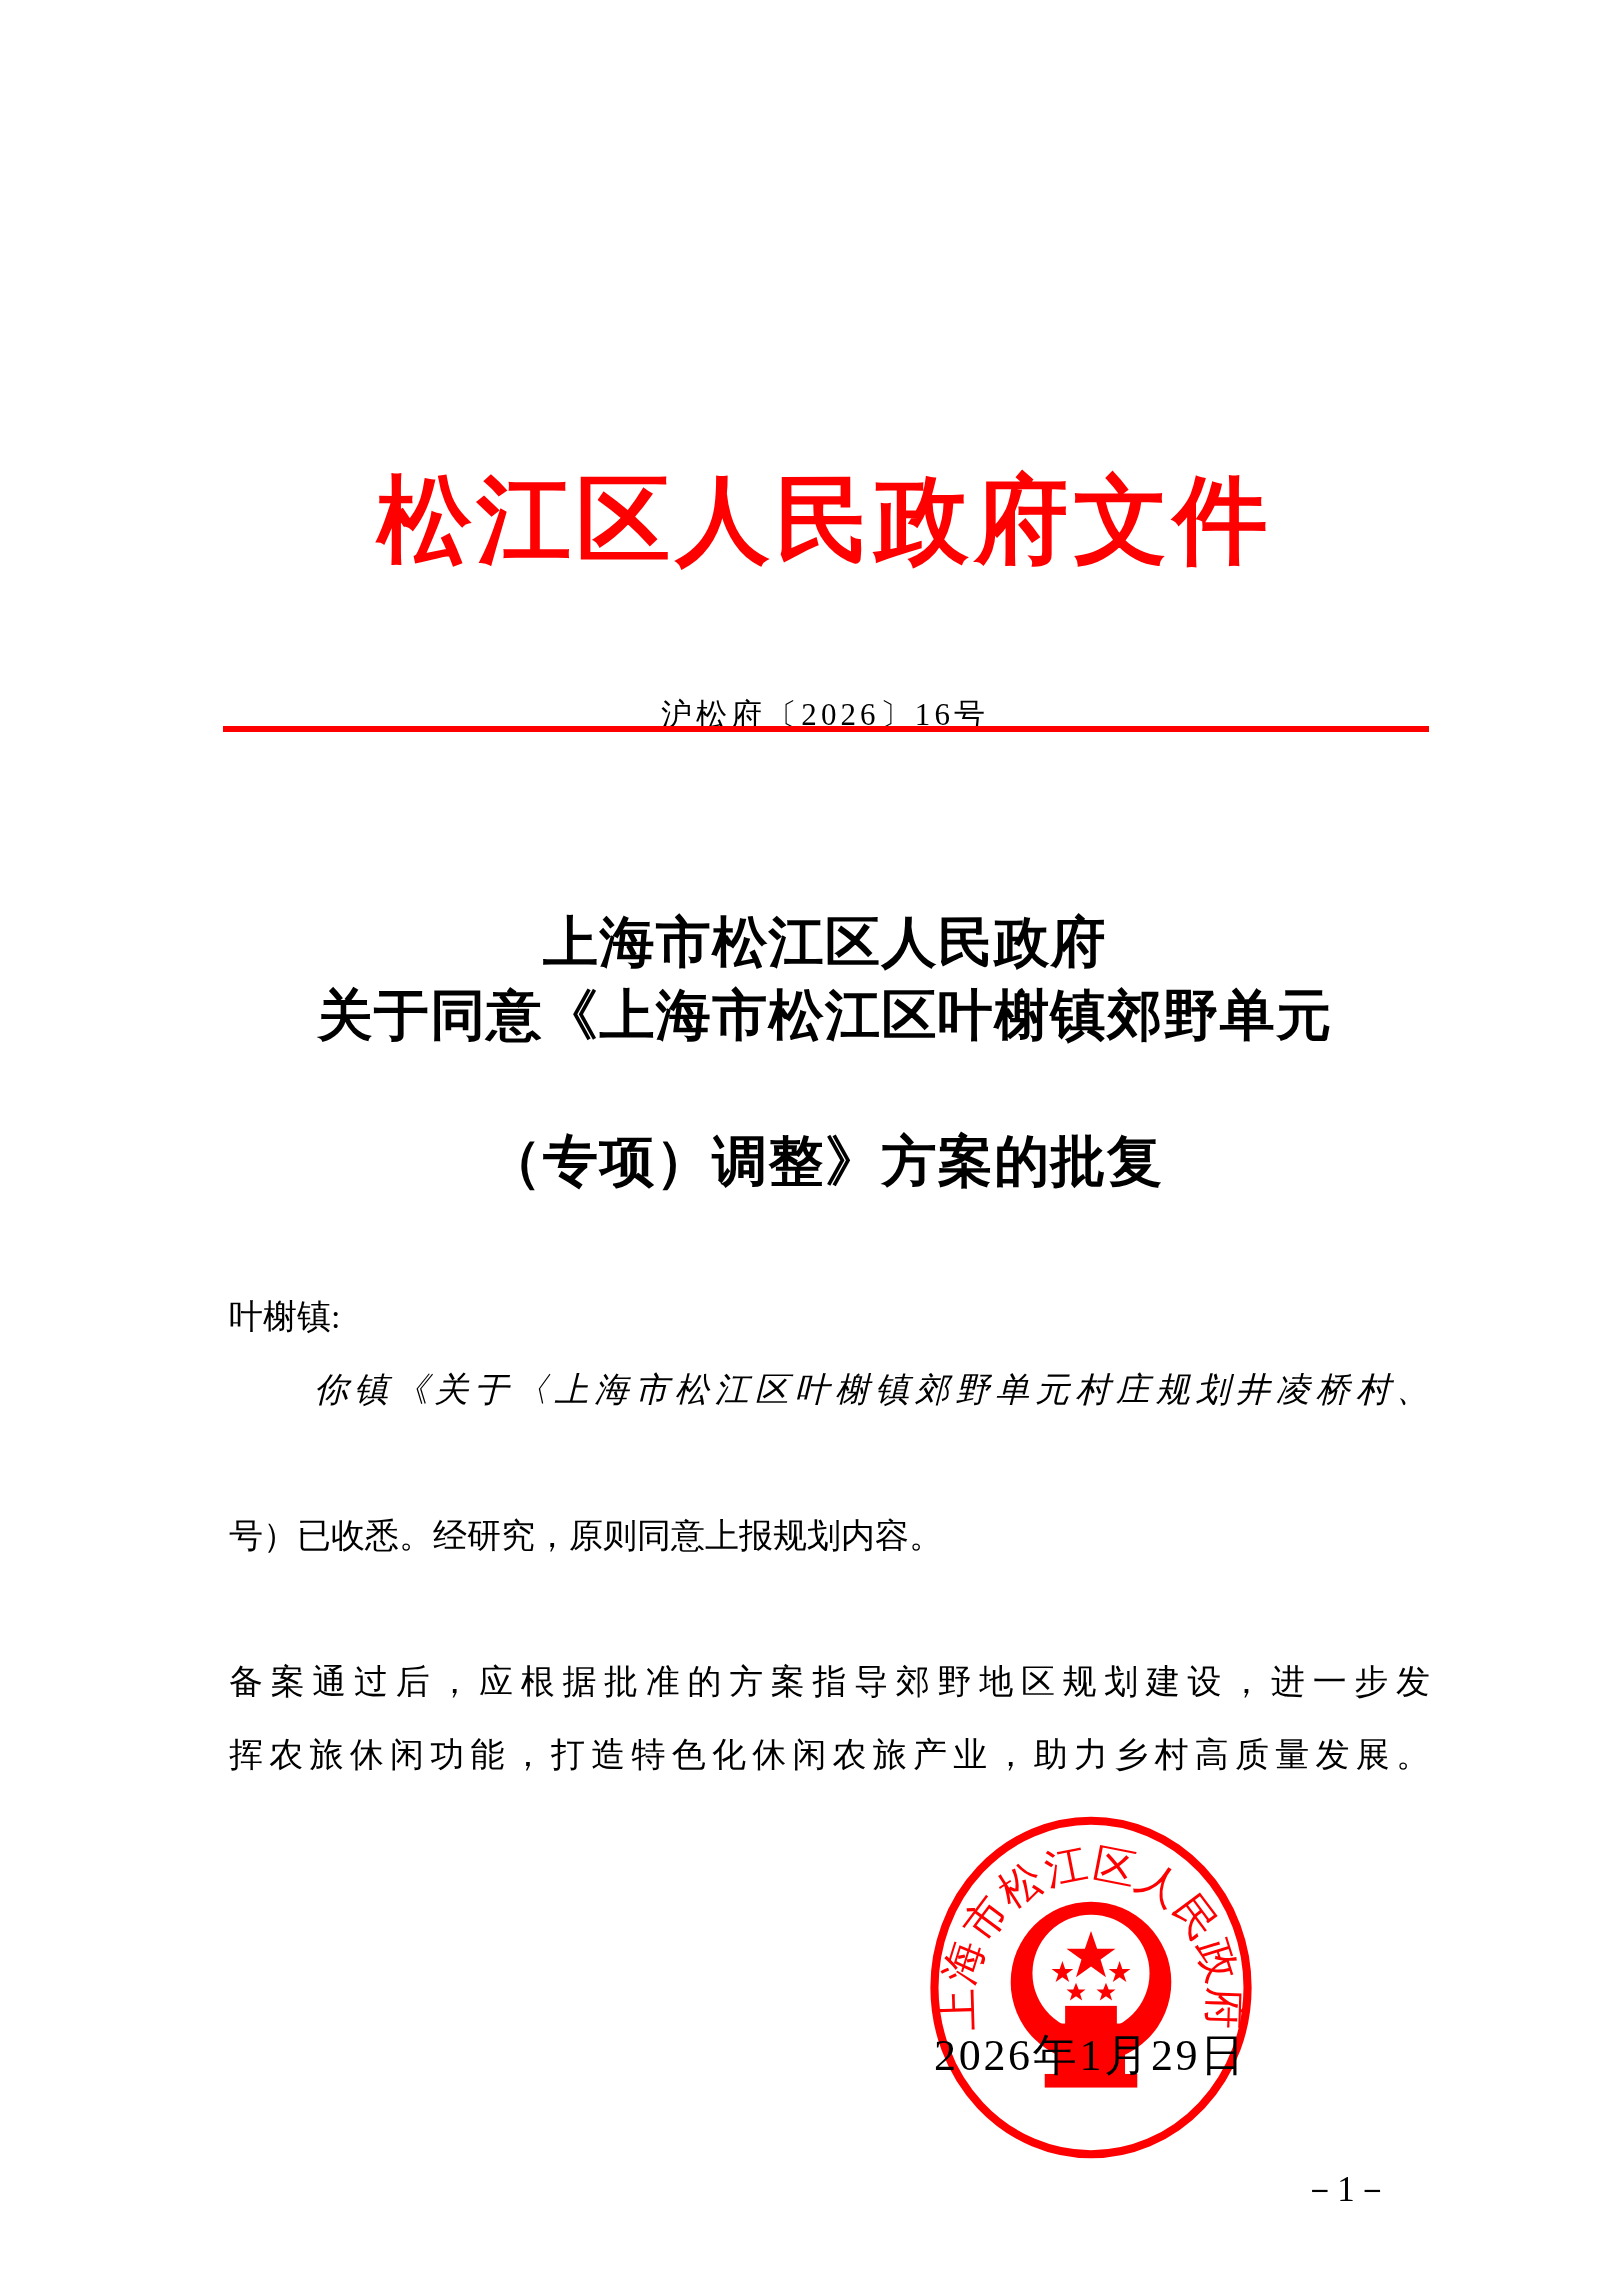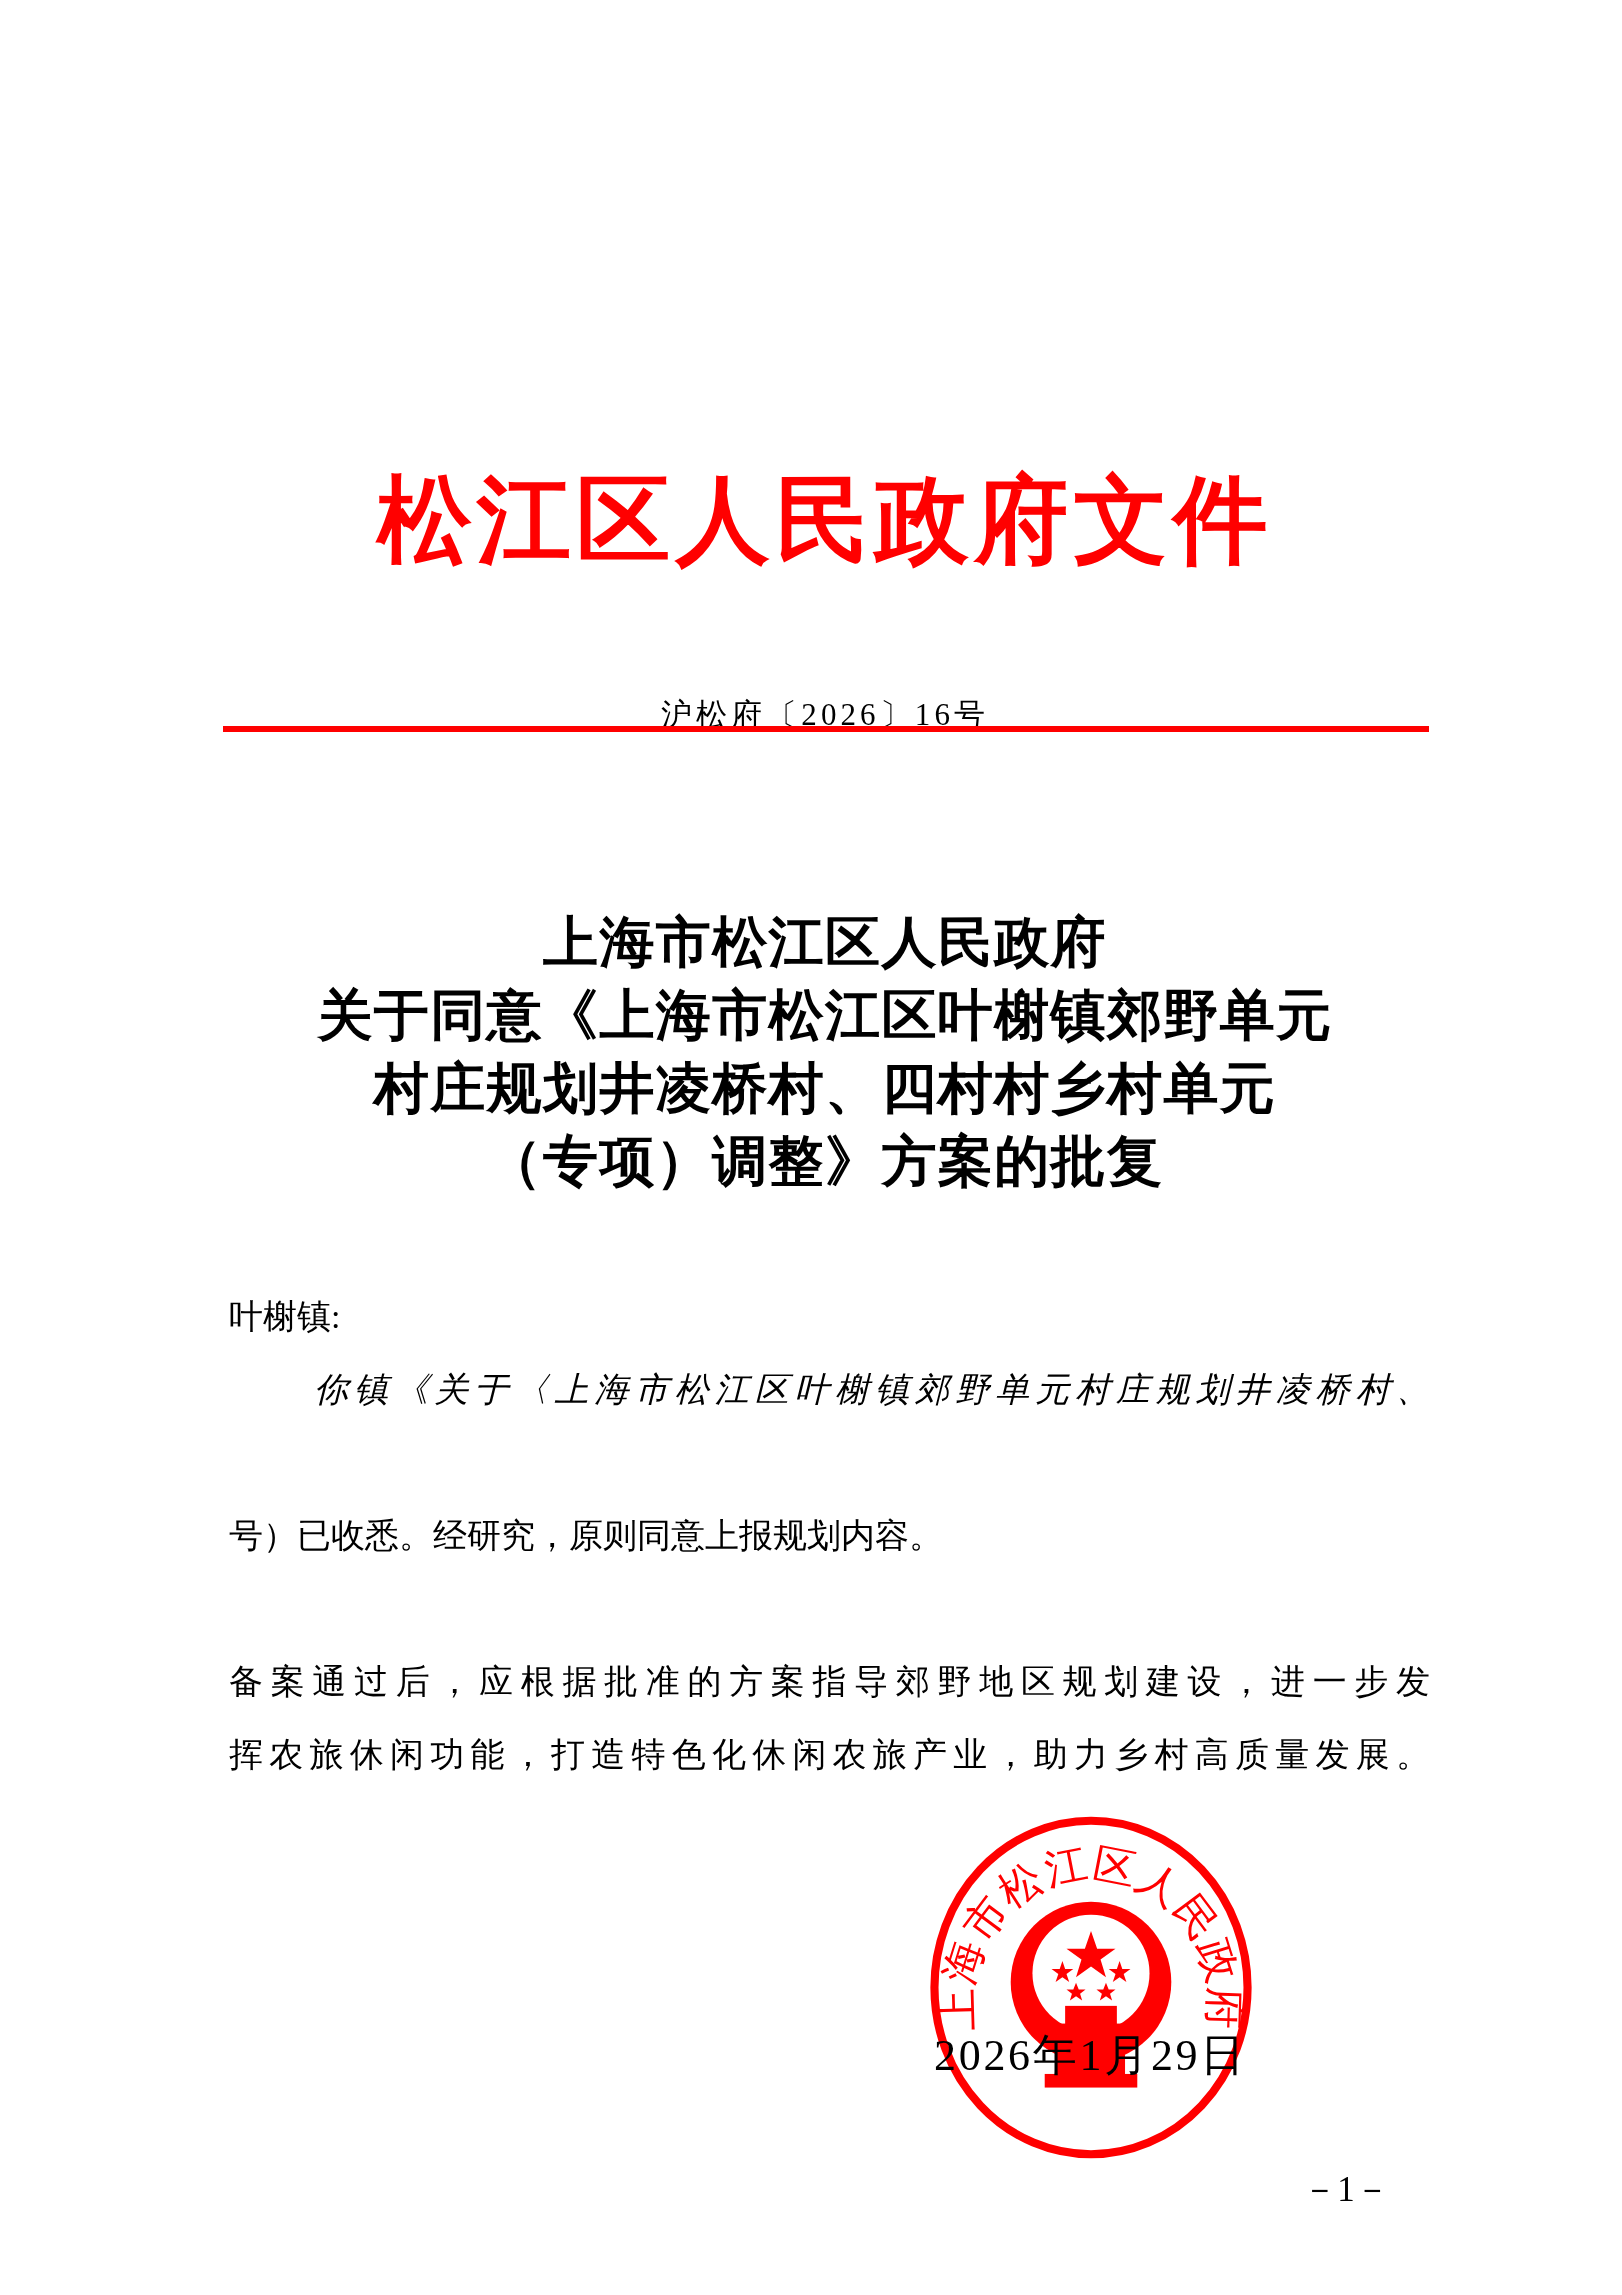--- a/index.html
+++ b/index.html
@@ -56,21 +56,20 @@
 <div class="page">
 
   <div class="abs red-title">松江区人民政府文件</div>
 
   <div class="abs doc-no">沪松府〔2026〕16号</div>
 
   <div class="abs red-rule"></div>
 
   <div class="abs title-line" style="top:905px;">上海市松江区人民政府</div>
   <div class="abs title-line" style="top:978px;">关于同意《上海市松江区叶榭镇郊野单元</div>
-  <div class="abs title-line" style="top:1051px;">村庄规划井凌桥村、四村村乡村单元</div>
   <div class="abs title-line" style="top:1124px;">（专项）调整》方案的批复</div>
 
   <div class="abs body-line" style="top:1280px;">叶榭镇:</div>
 
   <div class="abs body-line indent justify" style="top:1353px;font-style:italic;">你镇《关于〈上海市松江区叶榭镇郊野单元村庄规划井凌桥村、</div>
   <div class="abs body-line" style="top:1499px;">号）已收悉。经研究，原则同意上报规划内容。</div>
 
   <div class="abs body-line justify" style="top:1645px;">备案通过后，应根据批准的方案指导郊野地区规划建设，进一步发</div>
   <div class="abs body-line justify" style="top:1718px;">挥农旅休闲功能，打造特色化休闲农旅产业，助力乡村高质量发展。</div>
 

